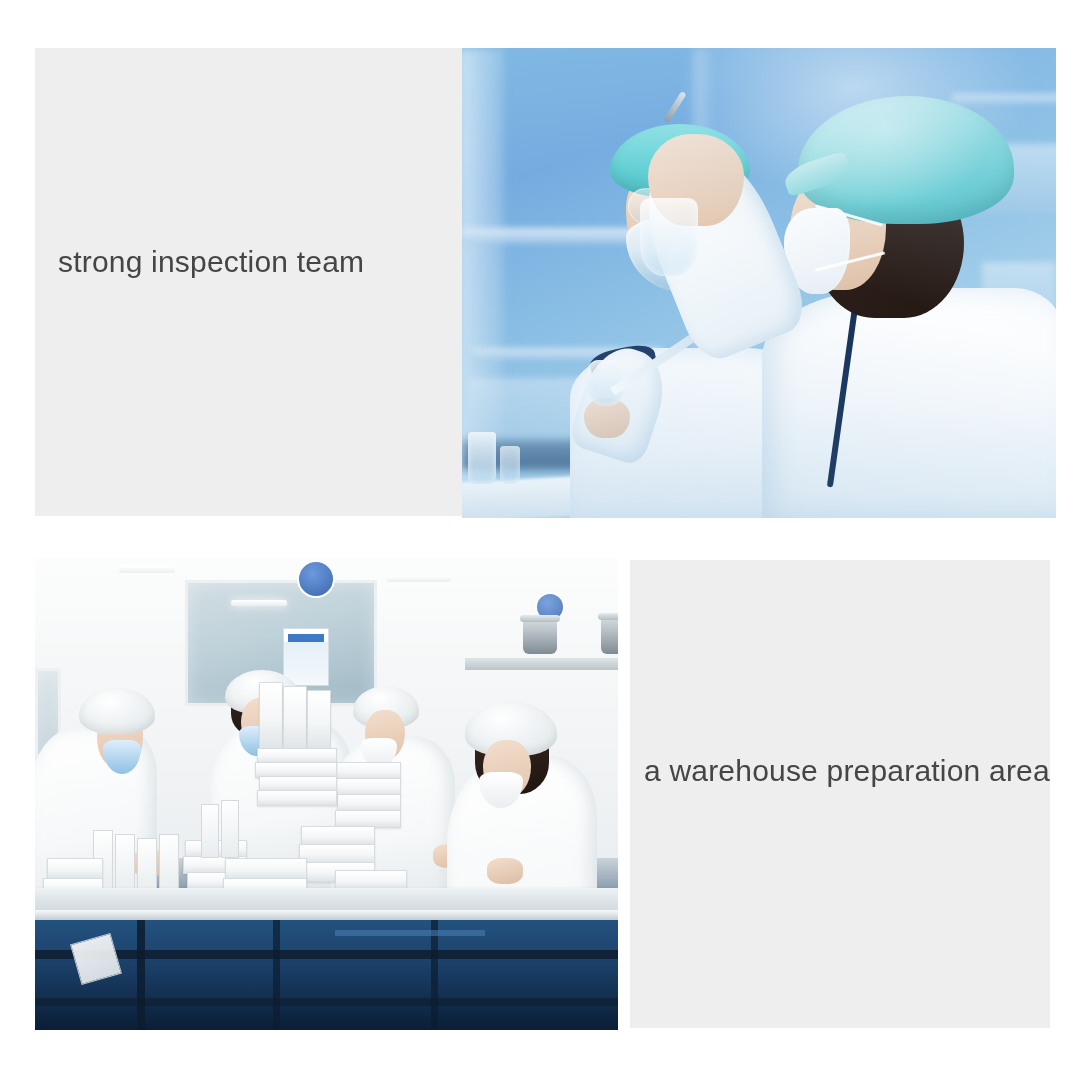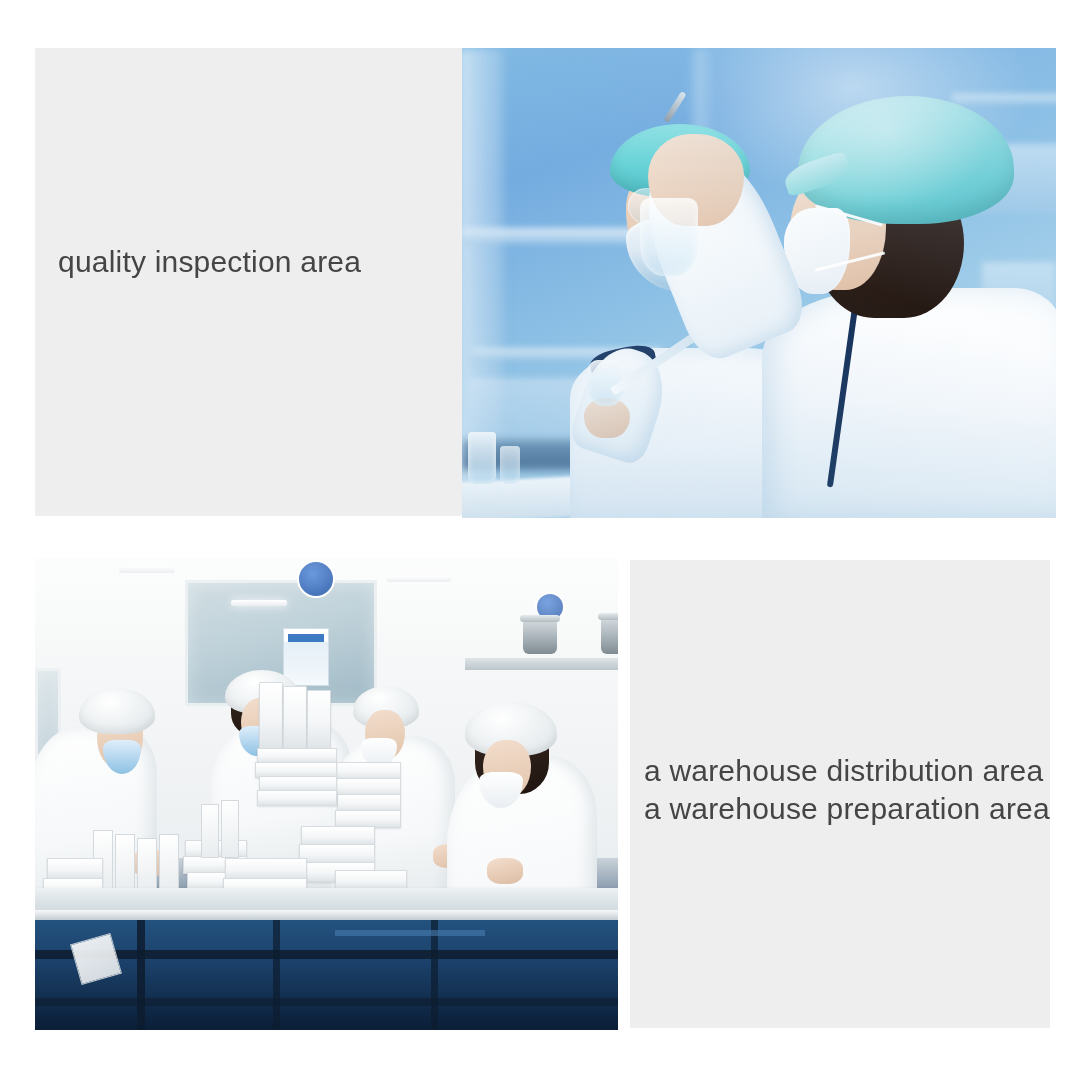--- a/index.html
+++ b/index.html
@@ -329,21 +329,21 @@
   }
 </style>
 </head>
 <body>
 
 <div class="page">
 
   <div class="gray-panel" style="left:35px; top:48px; width:427px; height:468px;"></div>
 
   <div class="caption" style="left:58px; top:243px; width:400px;">
-    <span class="line">quality inspection area</span>
+    <span class="line">strong inspection team</span>
   </div>
 
   <div class="photo" id="photo-lab">
 
     <div class="lab-shelf-v" style="left:-4px; top:0; width:46px; height:470px;"></div>
     <div class="lab-counter" style="left:0; top:180px; width:210px; height:16px;"></div>
     <div class="lab-counter" style="left:10px; top:300px; width:190px; height:12px;"></div>
     <div class="lab-counter" style="left:6px; top:330px; width:175px; height:90px; opacity:.55;"></div>
     <div class="lab-dark-strip" style="left:0; top:392px; width:200px; height:30px;"></div>
 
@@ -384,21 +384,20 @@
     <div class="handB" style="left:186px; top:86px; width:96px; height:92px;"></div>
     <div class="flask" style="left:178px; top:150px; width:58px; height:78px; opacity:.9;"></div>
     <div class="pipette" style="left:196px; top:56px; width:34px; height:6px; transform:rotate(-58deg); background:linear-gradient(90deg,#8f9aa3,#dfe8ee);"></div>
 
     <div class="haze"></div>
   </div>
 
   <div class="gray-panel" style="left:630px; top:560px; width:420px; height:468px;"></div>
 
   <div class="caption" style="left:644px; top:752px; width:400px;">
-    <span class="line">a warehouse distribution area</span>
     <span class="line">a warehouse preparation area</span>
   </div>
 
   <div class="photo" id="photo-warehouse">
 
     <div class="wh-wall" style="left:0; top:0; width:583px; height:300px;"></div>
     <div class="wh-window" style="left:150px; top:22px; width:186px; height:120px;"></div>
     <div class="wh-window" style="left:0; top:110px; width:20px; height:90px; opacity:.6;"></div>
     <div class="wh-ceil-light" style="left:84px; top:8px; width:56px; height:7px;"></div>
     <div class="wh-ceil-light" style="left:196px; top:42px; width:56px; height:6px;"></div>

